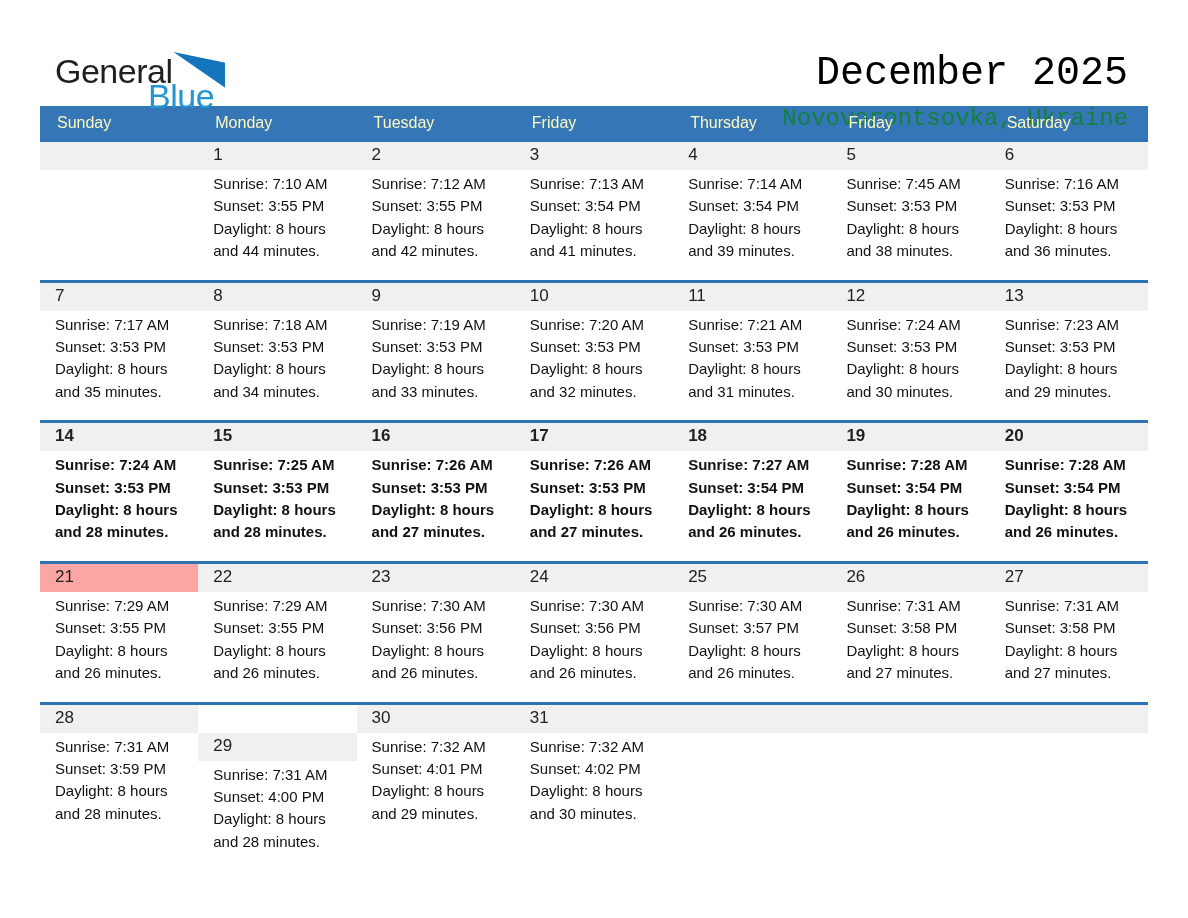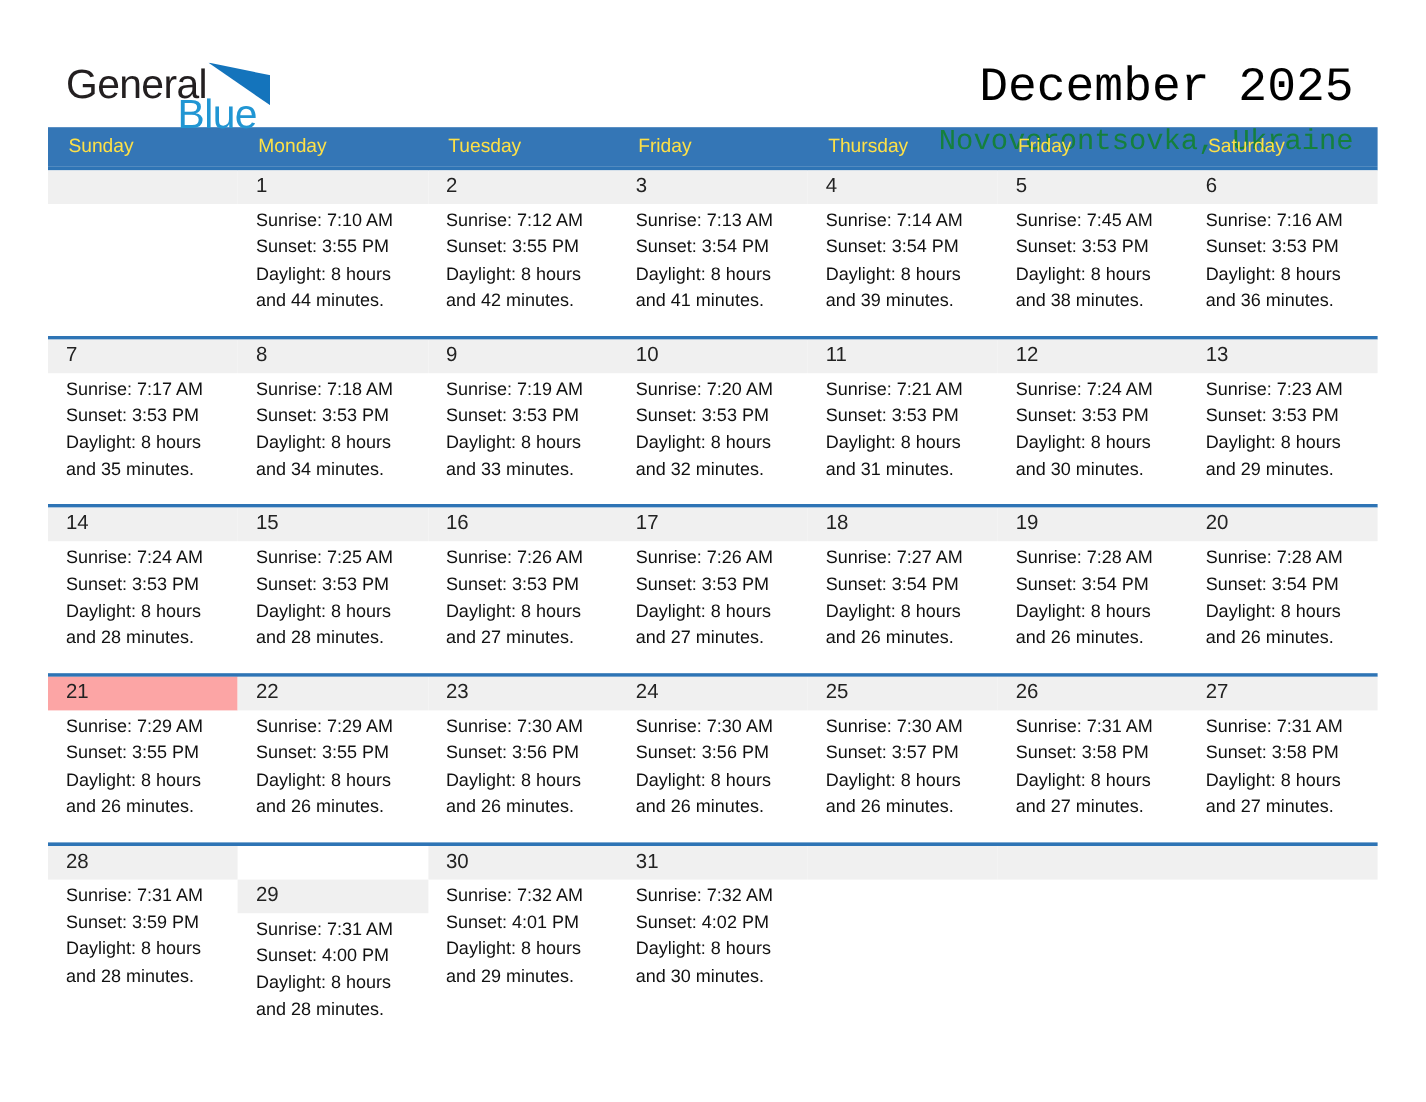--- a/index.html
+++ b/index.html
@@ -36,21 +36,21 @@
     font-size:40px;font-weight:400;color:#000;margin:0 0 10px 0;line-height:1.1;
   }
   .page-subtitle{
     font-size:24px;font-weight:400;color:#15803d;margin:0;line-height:1.1;
   }
   
   .calendar{margin:0 40px;}
   .weekday-row{
     display:flex;
     height:33px;align-items:center;
-    color:#fde047;font-size:16px;
+    color:#fef9c3;font-size:16px;
   }
   .wd-cell{flex:1 1 0;padding-left:17px;box-sizing:border-box;overflow:hidden;white-space:nowrap;}
   .week-row{
     display:flex;
     border-top:3px solid #2e74b5;
   }
   .day-cell{flex:1 1 0;box-sizing:border-box;}
   .day-num{
     height:28px;box-sizing:border-box;
     padding:3px 0 0 15px;
@@ -195,21 +195,21 @@
         </div>
         <div class="day-cell">
           <div class="day-num" style="background: rgb(240, 240, 240);">13</div>
           <div class="day-details">
             <div class="detail-line">Sunrise: 7:23 AM</div>
             <div class="detail-line">Sunset: 3:53 PM</div>
             <div class="detail-line">Daylight: 8 hours and 29 minutes.</div>
           </div>
         </div>
       </div>
-      <div class="week-row" style="border-top-color: rgb(46, 116, 181);">
+      <div class="week-row" style="border-top-color: rgb(46, 116, 181); font-weight: bold;">
         <div class="day-cell">
           <div class="day-num" style="background: rgb(240, 240, 240);">14</div>
           <div class="day-details">
             <div class="detail-line">Sunrise: 7:24 AM</div>
             <div class="detail-line">Sunset: 3:53 PM</div>
             <div class="detail-line">Daylight: 8 hours and 28 minutes.</div>
           </div>
         </div>
         <div class="day-cell">
           <div class="day-num" style="background: rgb(240, 240, 240);">15</div>

